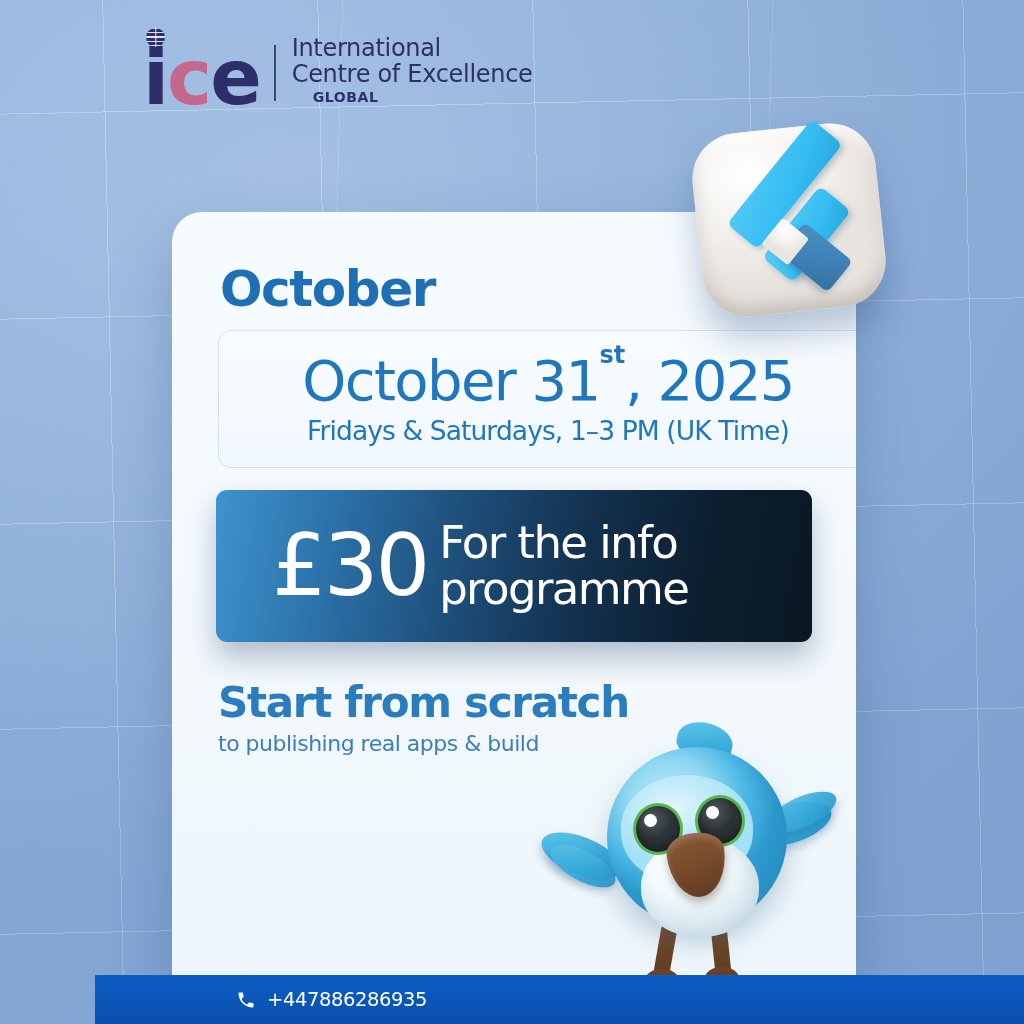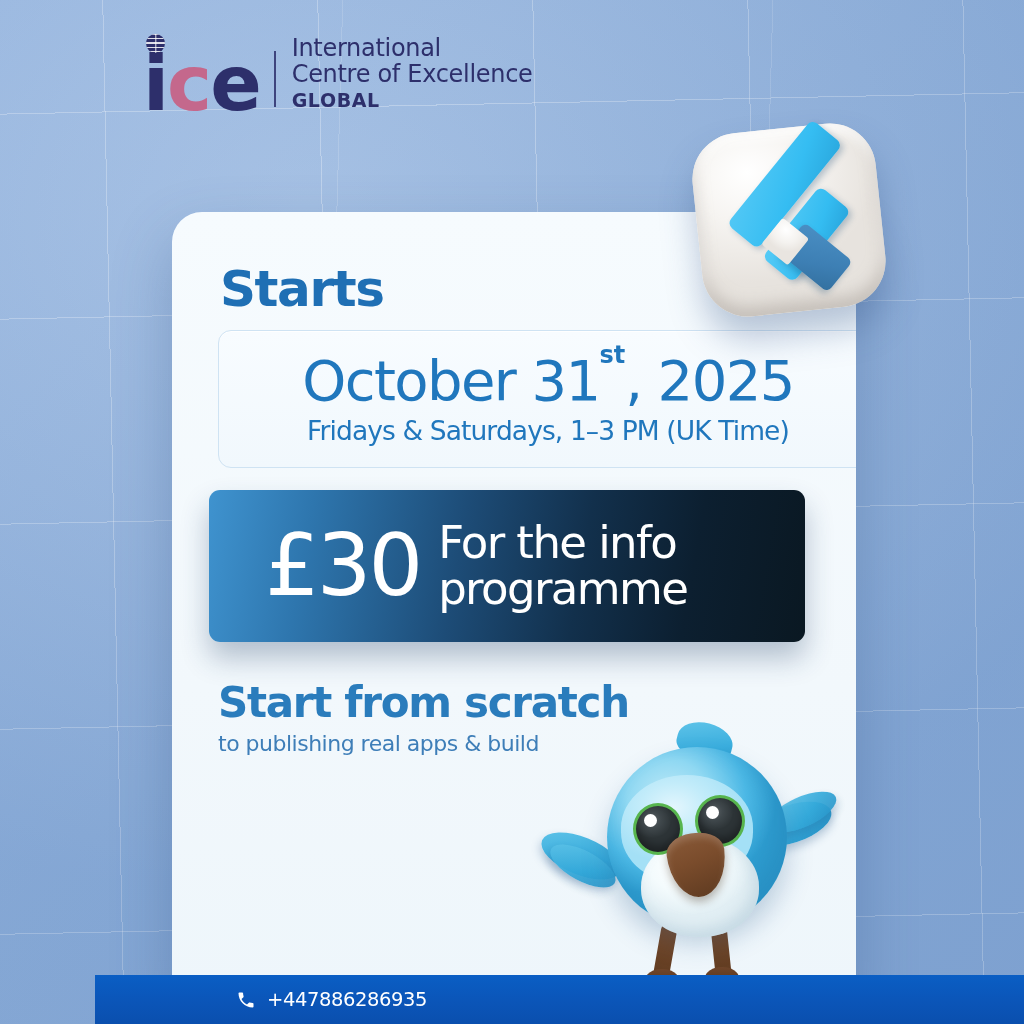--- a/index.html
+++ b/index.html
@@ -70,21 +70,21 @@
   }
   .logo-divider{
     width:2px; height:56px; background:#2d2f6b; opacity:.85;
     margin:0 2px 8px 0; align-self:flex-end;
   }
   .logo-sub{
     color:#2d2f6b; padding-bottom:4px;
     font-family:"DejaVu Sans", sans-serif;
   }
   .logo-sub .l1,.logo-sub .l2{ font-size:24px; line-height:1.08; letter-spacing:-.3px; font-weight:400;}
-  .logo-sub .l3{ font-size:19px; font-weight:700; letter-spacing:.6px; margin-top:1px;}
+  .logo-sub .l3{ font-size:14px; font-weight:700; letter-spacing:.6px; margin-top:1px;margin-left:21px;}
 
   
   #flutter-badge{
     position:absolute; left:697px; top:128px;
     width:184px; height:184px;
     transform:rotate(-6deg);
     z-index:7;
   }
   .tile{
     position:absolute; inset:0;
@@ -162,26 +162,26 @@
   .date-main sup{ font-size:24px; font-weight:600; top:-.72em; position:relative; letter-spacing:0;}
   .date-sub{
     margin-top:6px;
     font-family:"DejaVu Sans", sans-serif;
     font-size:26.5px; font-weight:400; letter-spacing:-.9px;
     color:#2077bd; white-space:nowrap;
   }
 
   
   .price-banner{
-    position:absolute; left:37px; top:278px;
+    position:absolute; left:44px; top:278px;
     width:596px; height:152px;
     border-radius:11px;
     background:linear-gradient(100deg,#3f93cf 0%, #2e76ae 17%, #1d4c77 42%, #12304c 62%, #0c1f30 80%, #0a1822 100%);
     box-shadow:0 16px 28px rgba(30,60,100,.30);
-    display:flex; align-items:center; padding-left:56px; gap:18px;
+    display:flex; align-items:center; padding-left:56px; gap:12px;
   }
   .price-amount{
     font-family:"DejaVu Sans", sans-serif;
     font-size:86px; font-weight:400; letter-spacing:-3px;
     color:#ffffff; line-height:.95;
   }
   .price-label{
     font-family:"DejaVu Sans", sans-serif;
     font-size:45px; font-weight:400; letter-spacing:-1.6px;
     color:#ffffff; line-height:1.02;
@@ -322,21 +322,21 @@
   <div id="flutter-badge">
     <div class="tile"></div>
     <div class="f-bar f-top"></div>
     <div class="f-bar f-midbar"></div>
     <div class="f-bar f-lower"></div>
     <div class="f-bar f-notch"></div>
   </div>
 
   <div id="card">
 
-    <div class="starts">Starts</div>
+    <div class="starts">October</div>
 
     <div class="date-box">
       <div class="date-main">
         <span>October 31</span><sup>st</sup><span>, 2025</span>
       </div>
       <div class="date-sub">Fridays &amp; Saturdays, 1–3 PM (UK Time)</div>
     </div>
 
     <div class="price-banner">
       <div class="price-amount">£30</div>

